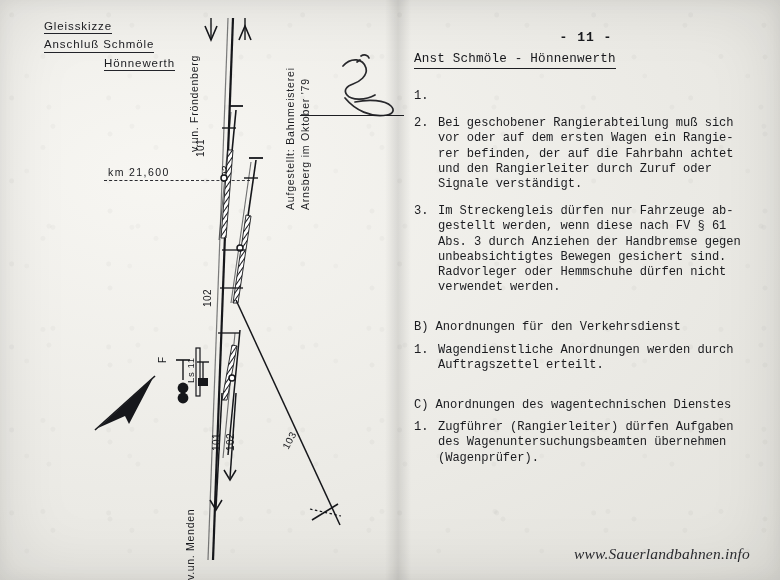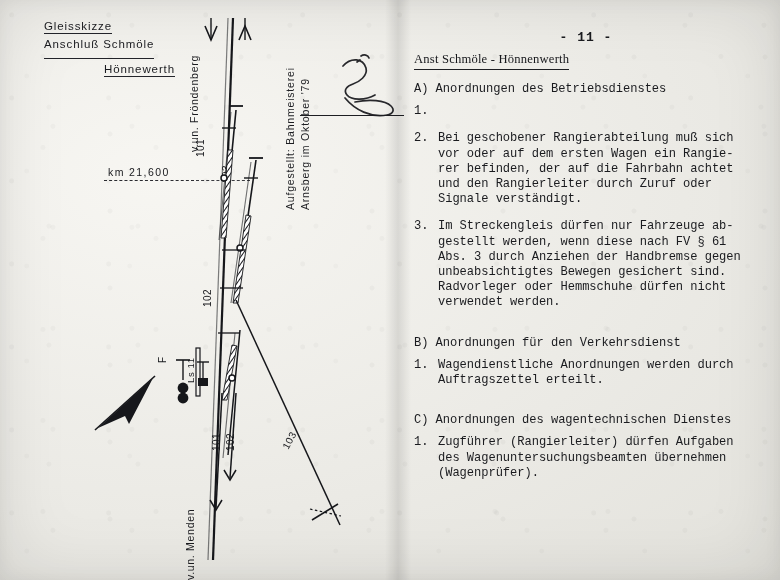--- a/index.html
+++ b/index.html
@@ -42,21 +42,21 @@
   
   #left-sheet{position:absolute;left:0;top:0;width:390px;height:569px;}
 
   #title-block{position:absolute;left:44px;top:16px;width:190px;}
   .title-line{
     font-family:"Liberation Sans", sans-serif;
     font-size:11.5px;letter-spacing:.9px;color:#1b1c20;
     white-space:nowrap;
   }
   .title-line.l1{padding-bottom:1px;border-bottom:1.3px solid #23242a;display:inline-block;}
-  .title-line.l2{margin-top:2px;padding-bottom:8px;border-bottom:1.3px solid #23242a;display:inline-block;}
+  .title-line.l2{margin-top:2px;padding-bottom:2px;border-bottom:1.3px solid #23242a;display:inline-block;}
   .title-line.l3{margin-top:3px;margin-left:60px;padding-bottom:1px;border-bottom:1.3px solid #23242a;display:inline-block;}
 
   .vlabel{
     position:absolute;
     font-size:10.5px;letter-spacing:.7px;color:#1b1c20;
     white-space:nowrap;transform-origin:left bottom;
     font-family:"Liberation Sans", sans-serif;
   }
   .vrot{transform:rotate(-90deg);}
 
@@ -111,21 +111,21 @@
   
   #right-sheet{position:absolute;left:392px;top:0;width:388px;height:556px;}
 
   #pageno{
     position:absolute;left:0;right:0;top:30px;text-align:center;
     font-family:"Liberation Mono", monospace;
     font-size:13px;font-weight:bold;color:#1a1b1f;letter-spacing:1px;
   }
   #doc-heading{
     position:absolute;left:22px;top:52px;
-    font-family:Liberation Serif, serif;
+    font-family:Liberation Mono, monospace;
     font-size:12.6px;color:#17181c;letter-spacing:.2px;
     padding-bottom:2px;border-bottom:1.3px solid #1d1e22;display:inline-block;
   }
   #body{
     position:absolute;left:22px;top:82px;width:360px;
     font-family:"Liberation Mono", monospace;
     font-size:12.1px;line-height:15.2px;color:#1a1b1f;letter-spacing:-.05px;
   }
   .sec{margin-top:0;}
   .sec-head{white-space:pre;}
@@ -278,21 +278,20 @@
         <line x1="244" y1="178" x2="258" y2="178"></line>
       </g>
     </svg>
   </div>
 
   <div id="right-sheet">
     <div id="pageno">- 11 -</div>
     <div id="doc-heading">Anst Schmöle - Hönnenwerth</div>
     <div id="body">
         <div class="sec">
-          <div class="sec-head">A) Anordnungen des Betriebsdienstes</div>
           <div class="items">
             <div class="item">
               <div class="item-num">1.</div>
             </div>
             <div class="item">
               <div class="item-num">2.</div>
               <div class="item-text">Bei geschobener Rangierabteilung muß sich
 vor oder auf dem ersten Wagen ein Rangie-
 rer befinden, der auf die Fahrbahn achtet
 und den Rangierleiter durch Zuruf oder
@@ -328,17 +327,18 @@
               <div class="item-num">1.</div>
               <div class="item-text">Zugführer (Rangierleiter) dürfen Aufgaben
 des Wagenuntersuchungsbeamten übernehmen
 (Wagenprüfer).</div>
             </div>
           </div>
         </div>
       </div>
   </div>
 
+  <div id="footer-wm">www.Sauerlandbahnen.info</div>
 
   <div id="grain"></div>
   <div id="gutter"></div>
   <div id="vignette"></div>
 </div>
 
 </body></html>

